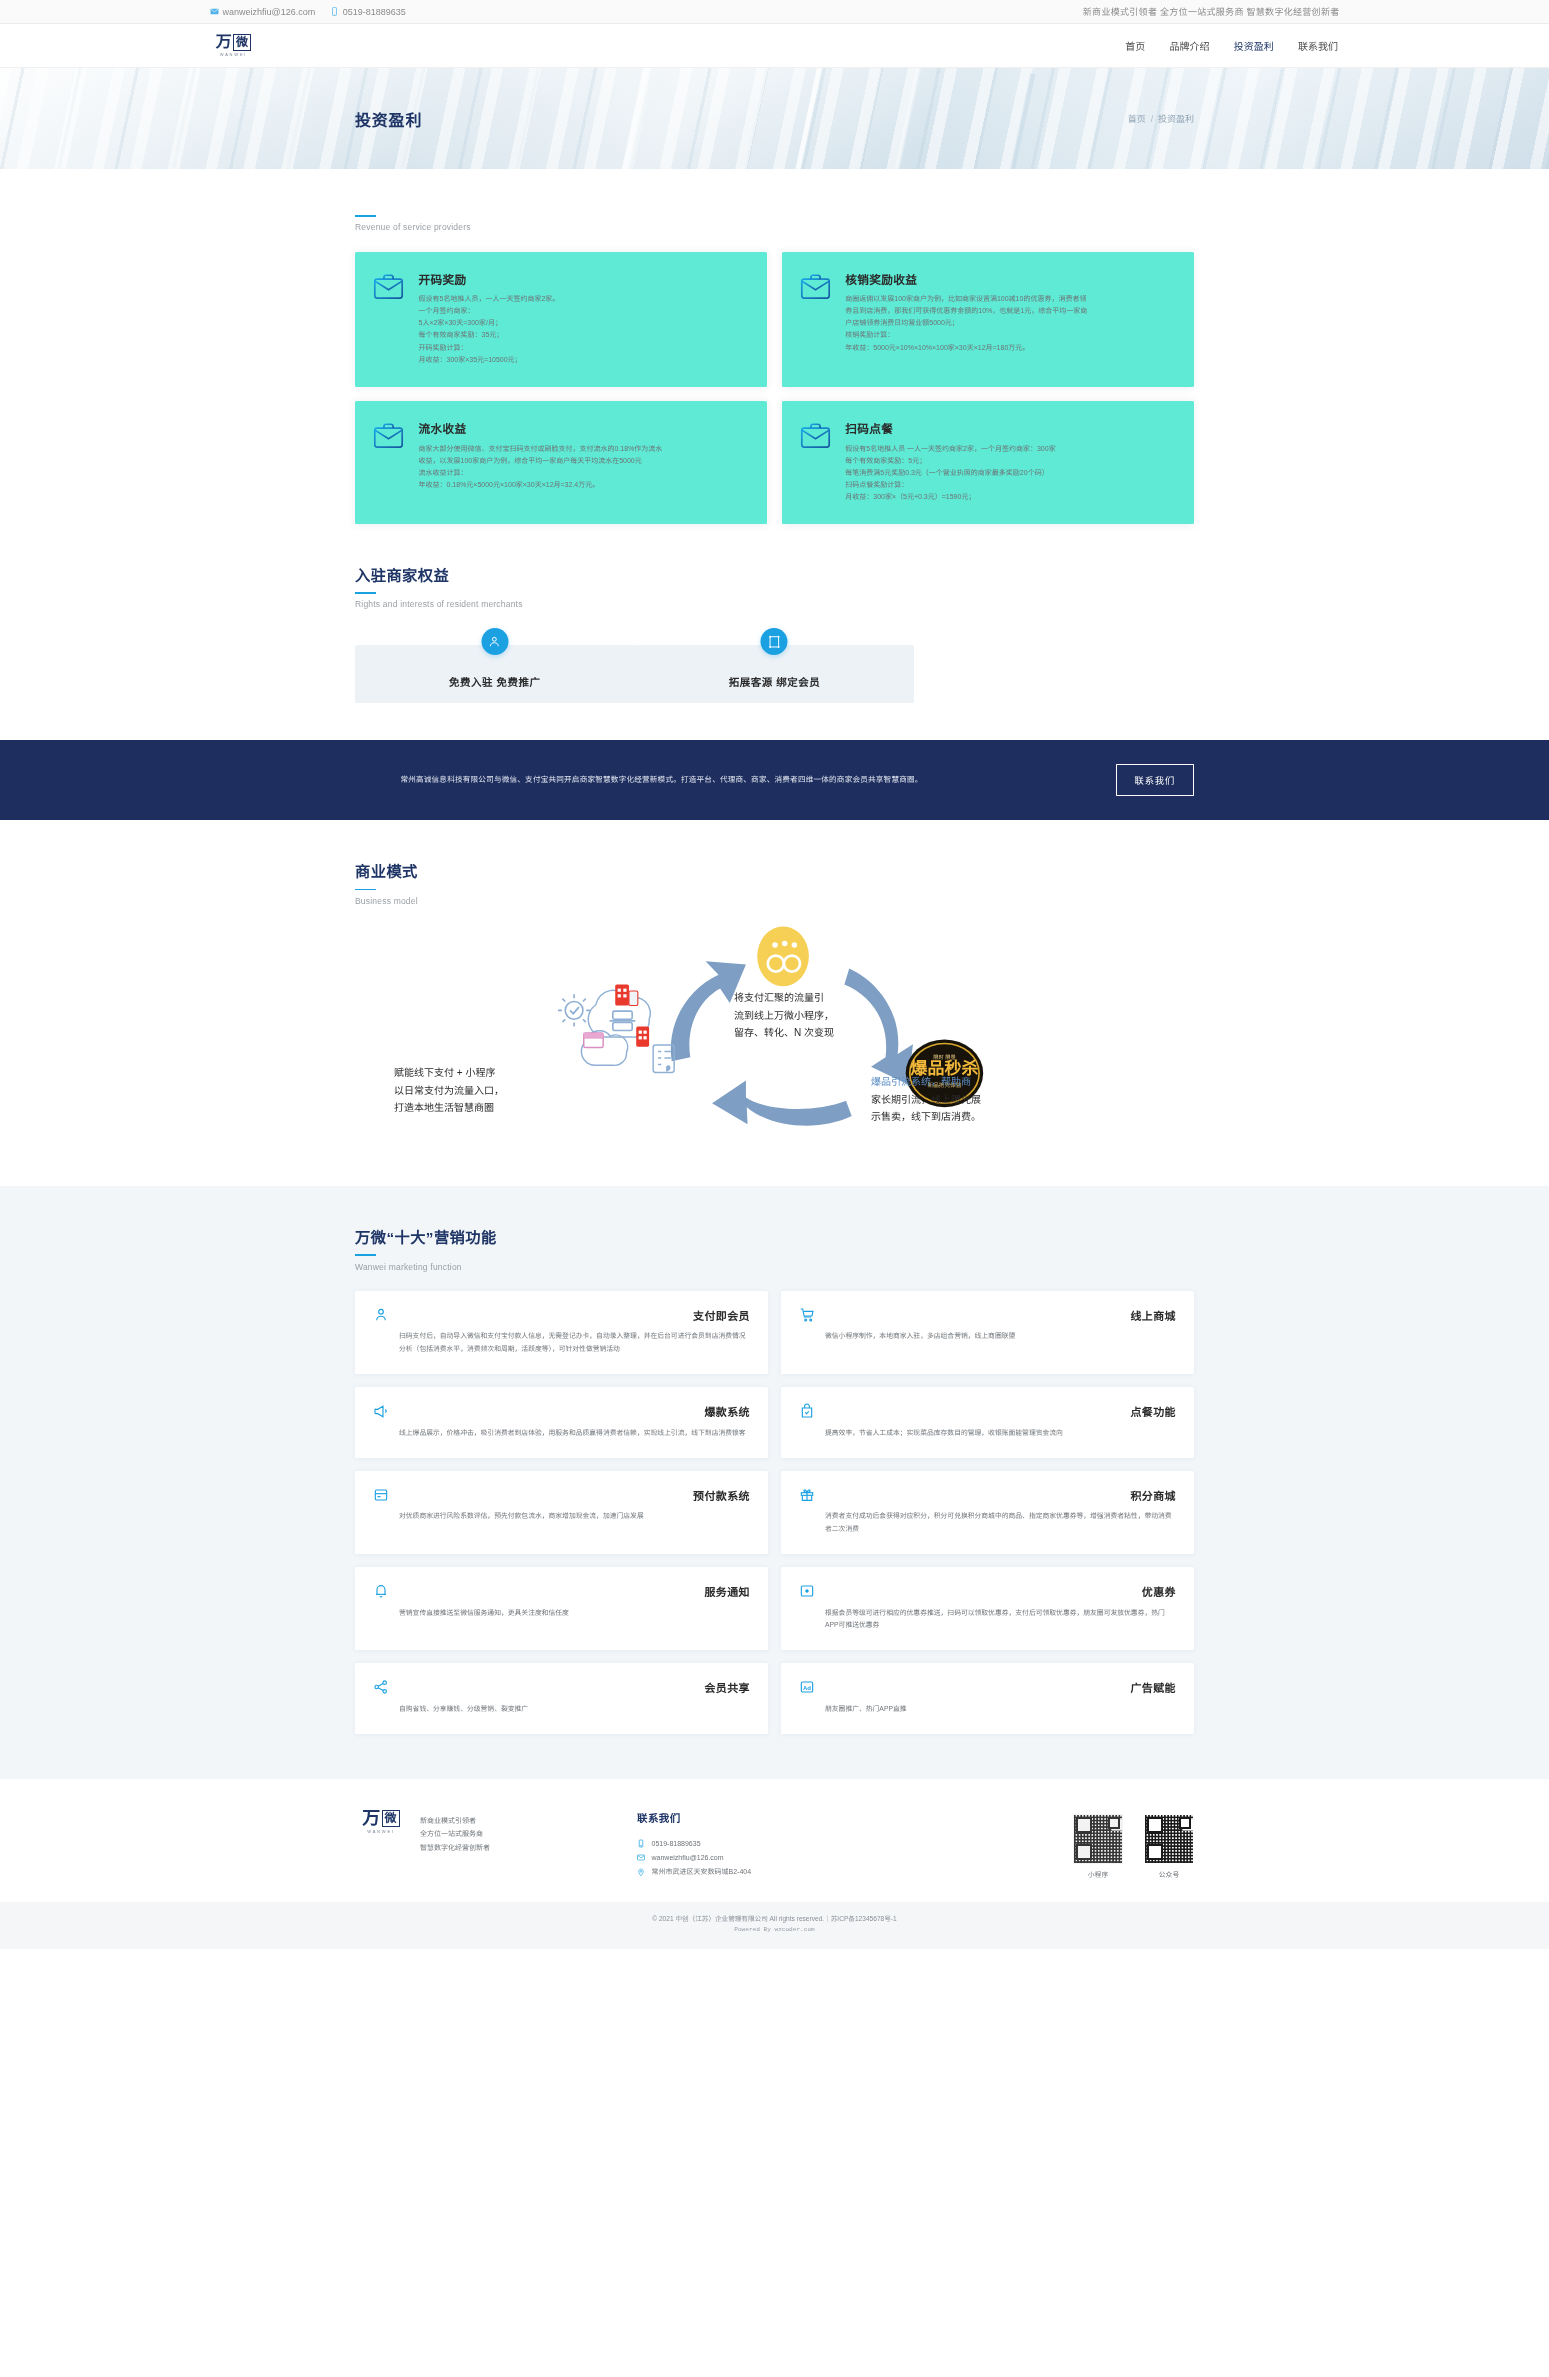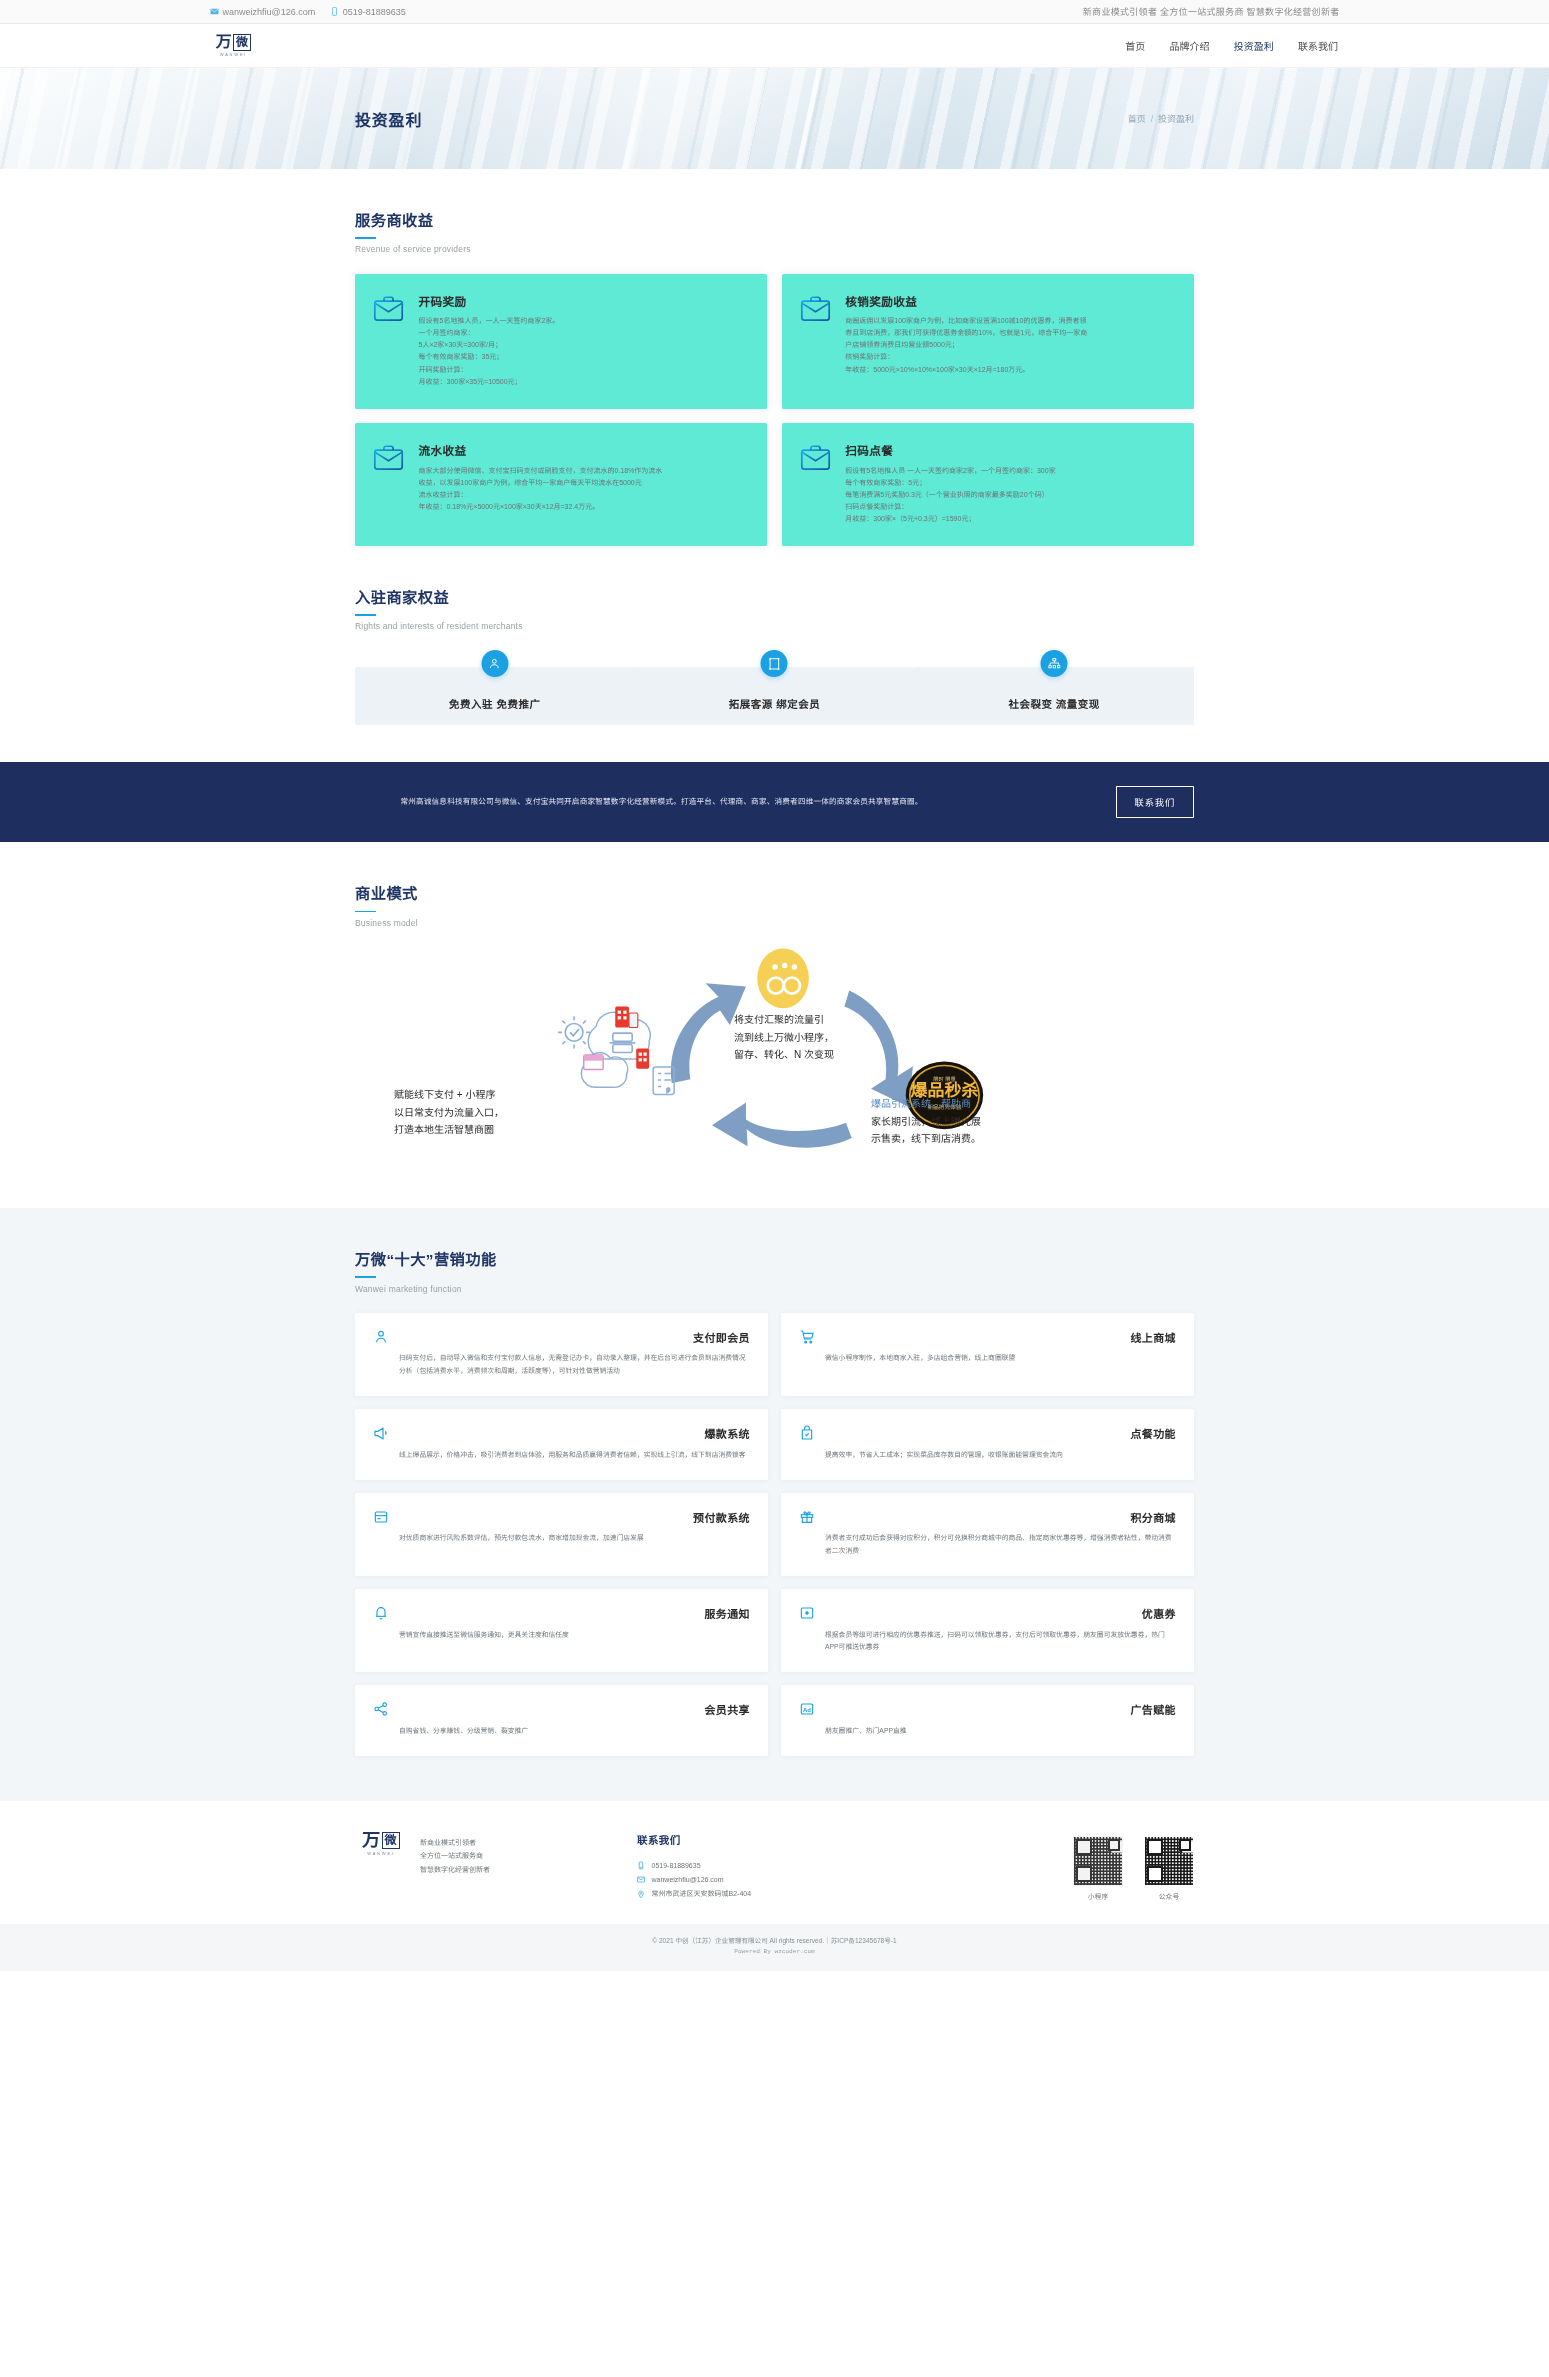--- a/index.html
+++ b/index.html
@@ -248,21 +248,20 @@
       <div class="crumb">
         <a href="#">首页</a>
         <span class="sep">/</span>
         <span>投资盈利</span>
       </div>
     </div>
   </div>
 
   <div class="inner">
     <div class="sec-head">
-      <div class="sec-title">服务商收益</div>
       <div class="sec-rule"></div>
       <div class="sec-sub">Revenue of service providers</div>
     </div>
 
     <div class="rev-grid">
 
       <div class="rev-card tall">
         <span class="brief">
           <svg viewBox="0 0 40 36">
               <defs>
@@ -371,32 +370,20 @@
           <svg viewBox="0 0 24 24">
               <rect x="4.5" y="3" width="15" height="18" rx="2" fill="none" stroke="#fff" stroke-width="1.7"></rect>
               <circle cx="4.5" cy="3" r="1.7" fill="#fff"></circle>
               <circle cx="19.5" cy="3" r="1.7" fill="#fff"></circle>
               <circle cx="4.5" cy="21" r="1.7" fill="#fff"></circle>
               <circle cx="19.5" cy="21" r="1.7" fill="#fff"></circle>
             </svg>
         </span>
         <span class="right-label">拓展客源 绑定会员</span>
       </div>
-      <div class="right-card">
-        <span class="right-ico">
-          <svg viewBox="0 0 24 24">
-              <rect x="9.5" y="2.5" width="5" height="4" fill="none" stroke="#fff" stroke-width="1.6"></rect>
-              <path d="M12 6.5v4M4.5 15v-4.5h15V15" fill="none" stroke="#fff" stroke-width="1.6"></path>
-              <rect x="2.5" y="15" width="4" height="4" fill="none" stroke="#fff" stroke-width="1.6"></rect>
-              <rect x="10" y="15" width="4" height="4" fill="none" stroke="#fff" stroke-width="1.6"></rect>
-              <rect x="17.5" y="15" width="4" height="4" fill="none" stroke="#fff" stroke-width="1.6"></rect>
-            </svg>
-        </span>
-        <span class="right-label">社会裂变 流量变现</span>
-      </div>
     </div>
   </div>
 
   <div class="cta">
     <div class="inner">
       <div class="cta-text">常州高诚信息科技有限公司与微信、支付宝共同开启商家智慧数字化经营新模式。打造平台、代理商、商家、消费者四维一体的商家会员共享智慧商圈。</div>
       <button class="cta-btn">联系我们</button>
     </div>
   </div>
 

